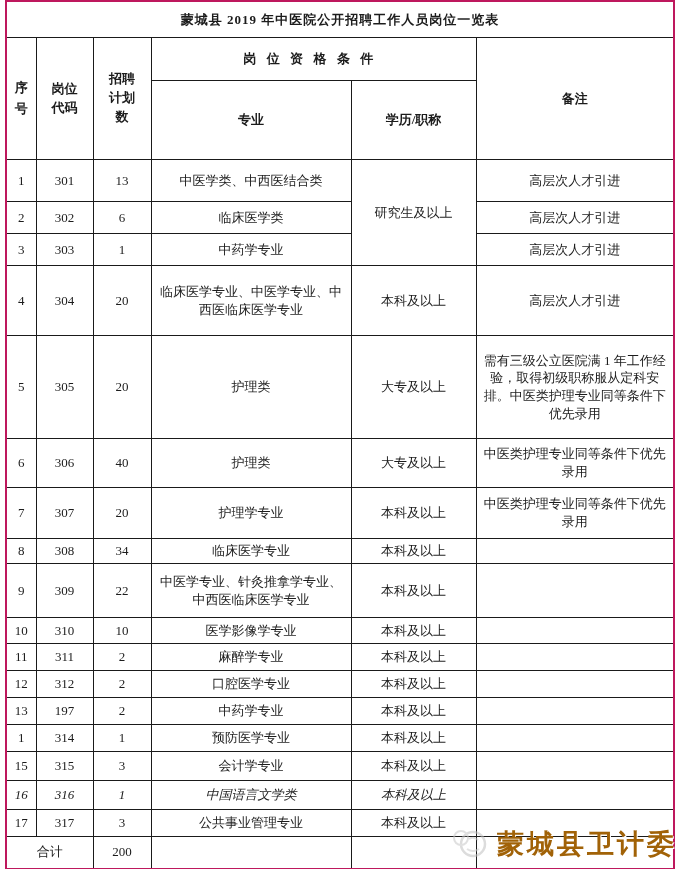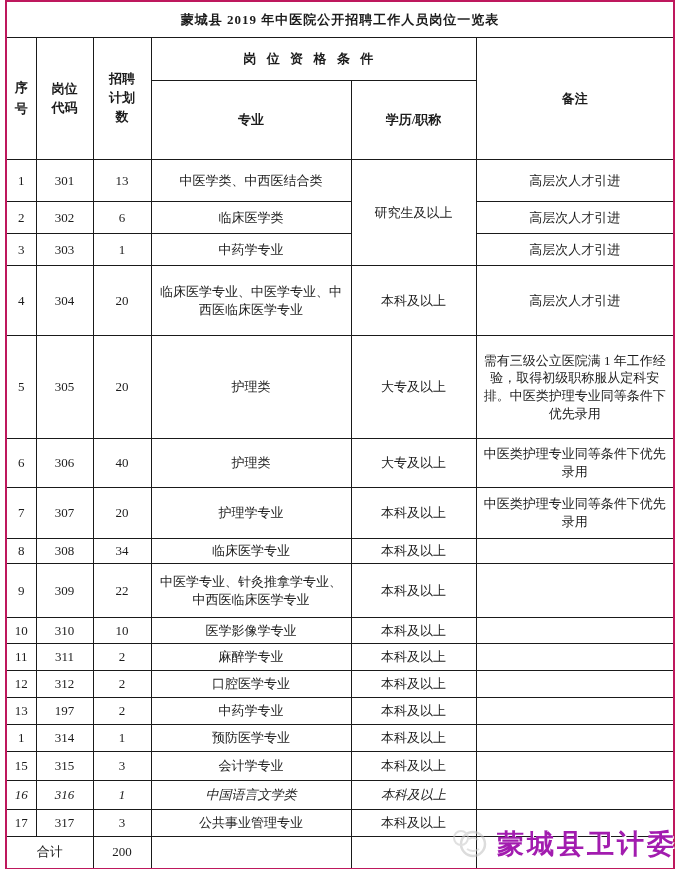--- a/index.html
+++ b/index.html
@@ -61,21 +61,21 @@
     bottom: 6px;
     display: flex;
     align-items: center;
     gap: 4px;
     z-index: 5;
     pointer-events: none;
   }
   .watermark-text {
     font-size: 27px;
     font-weight: bold;
-    color: #a21caf;
+    color: #a16207;
     letter-spacing: 3px;
     text-shadow: 1px 1px 0 #ffffff;
     white-space: nowrap;
   }
   .watermark-logo { opacity: 0.55; }
 </style>
 </head>
 <body>
 
 <div class="sheet">

